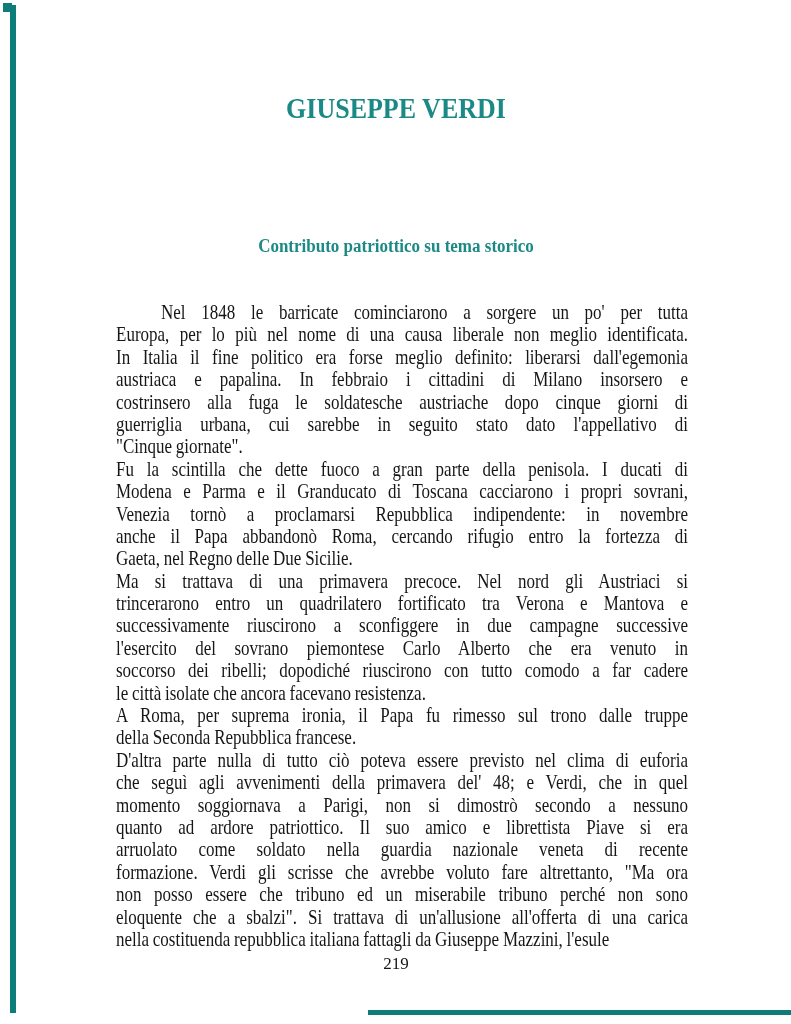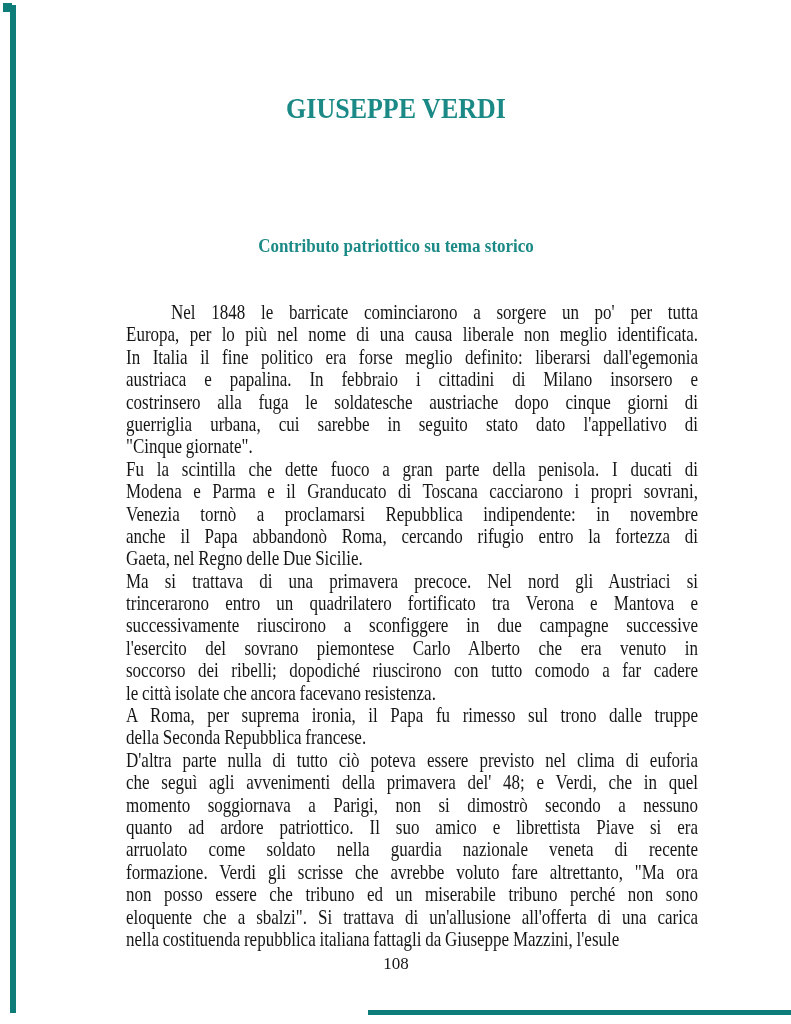--- a/index.html
+++ b/index.html
@@ -48,21 +48,21 @@
     white-space: nowrap;
   }
   .subtitle {
     position: absolute; left: 110px; top: 236px; width: 572px;
     text-align: center;
     font-size: 17px; font-weight: bold;
     color: var(--teal);
     transform: scaleY(1.10); transform-origin: 50% 50%;
   }
   .body {
-    position: absolute; left: 126px; top: 302px; width: 572px;
+    position: absolute; left: 116px; top: 302px; width: 572px;
     color: var(--ink);
   }
   .line {
     height: 22.4px;
     line-height: 22.4px;
     font-size: 17px;
     word-spacing: -0.5px;
     text-align: justify;
     text-align-last: justify;
     transform: scaleY(1.18); transform-origin: 50% 55%;
@@ -120,14 +120,14 @@
       <div class="line">che seguì agli avvenimenti della primavera del' 48; e Verdi, che in quel</div>
       <div class="line">momento soggiornava a Parigi, non si dimostrò secondo a nessuno</div>
       <div class="line">quanto ad ardore patriottico. Il suo amico e librettista Piave si era</div>
       <div class="line">arruolato come soldato nella guardia nazionale veneta di recente</div>
       <div class="line">formazione. Verdi gli scrisse che avrebbe voluto fare altrettanto, "Ma ora</div>
       <div class="line">non posso essere che tribuno ed un miserabile tribuno perché non sono</div>
       <div class="line">eloquente che a sbalzi". Si trattava di un'allusione all'offerta di una carica</div>
       <div class="line last">nella costituenda repubblica italiana fattagli da Giuseppe Mazzini, l'esule</div>
     </div>
 
-  <div class="page-number">108</div>
+  <div class="page-number">219</div>
 </div>
 
 </body></html>

